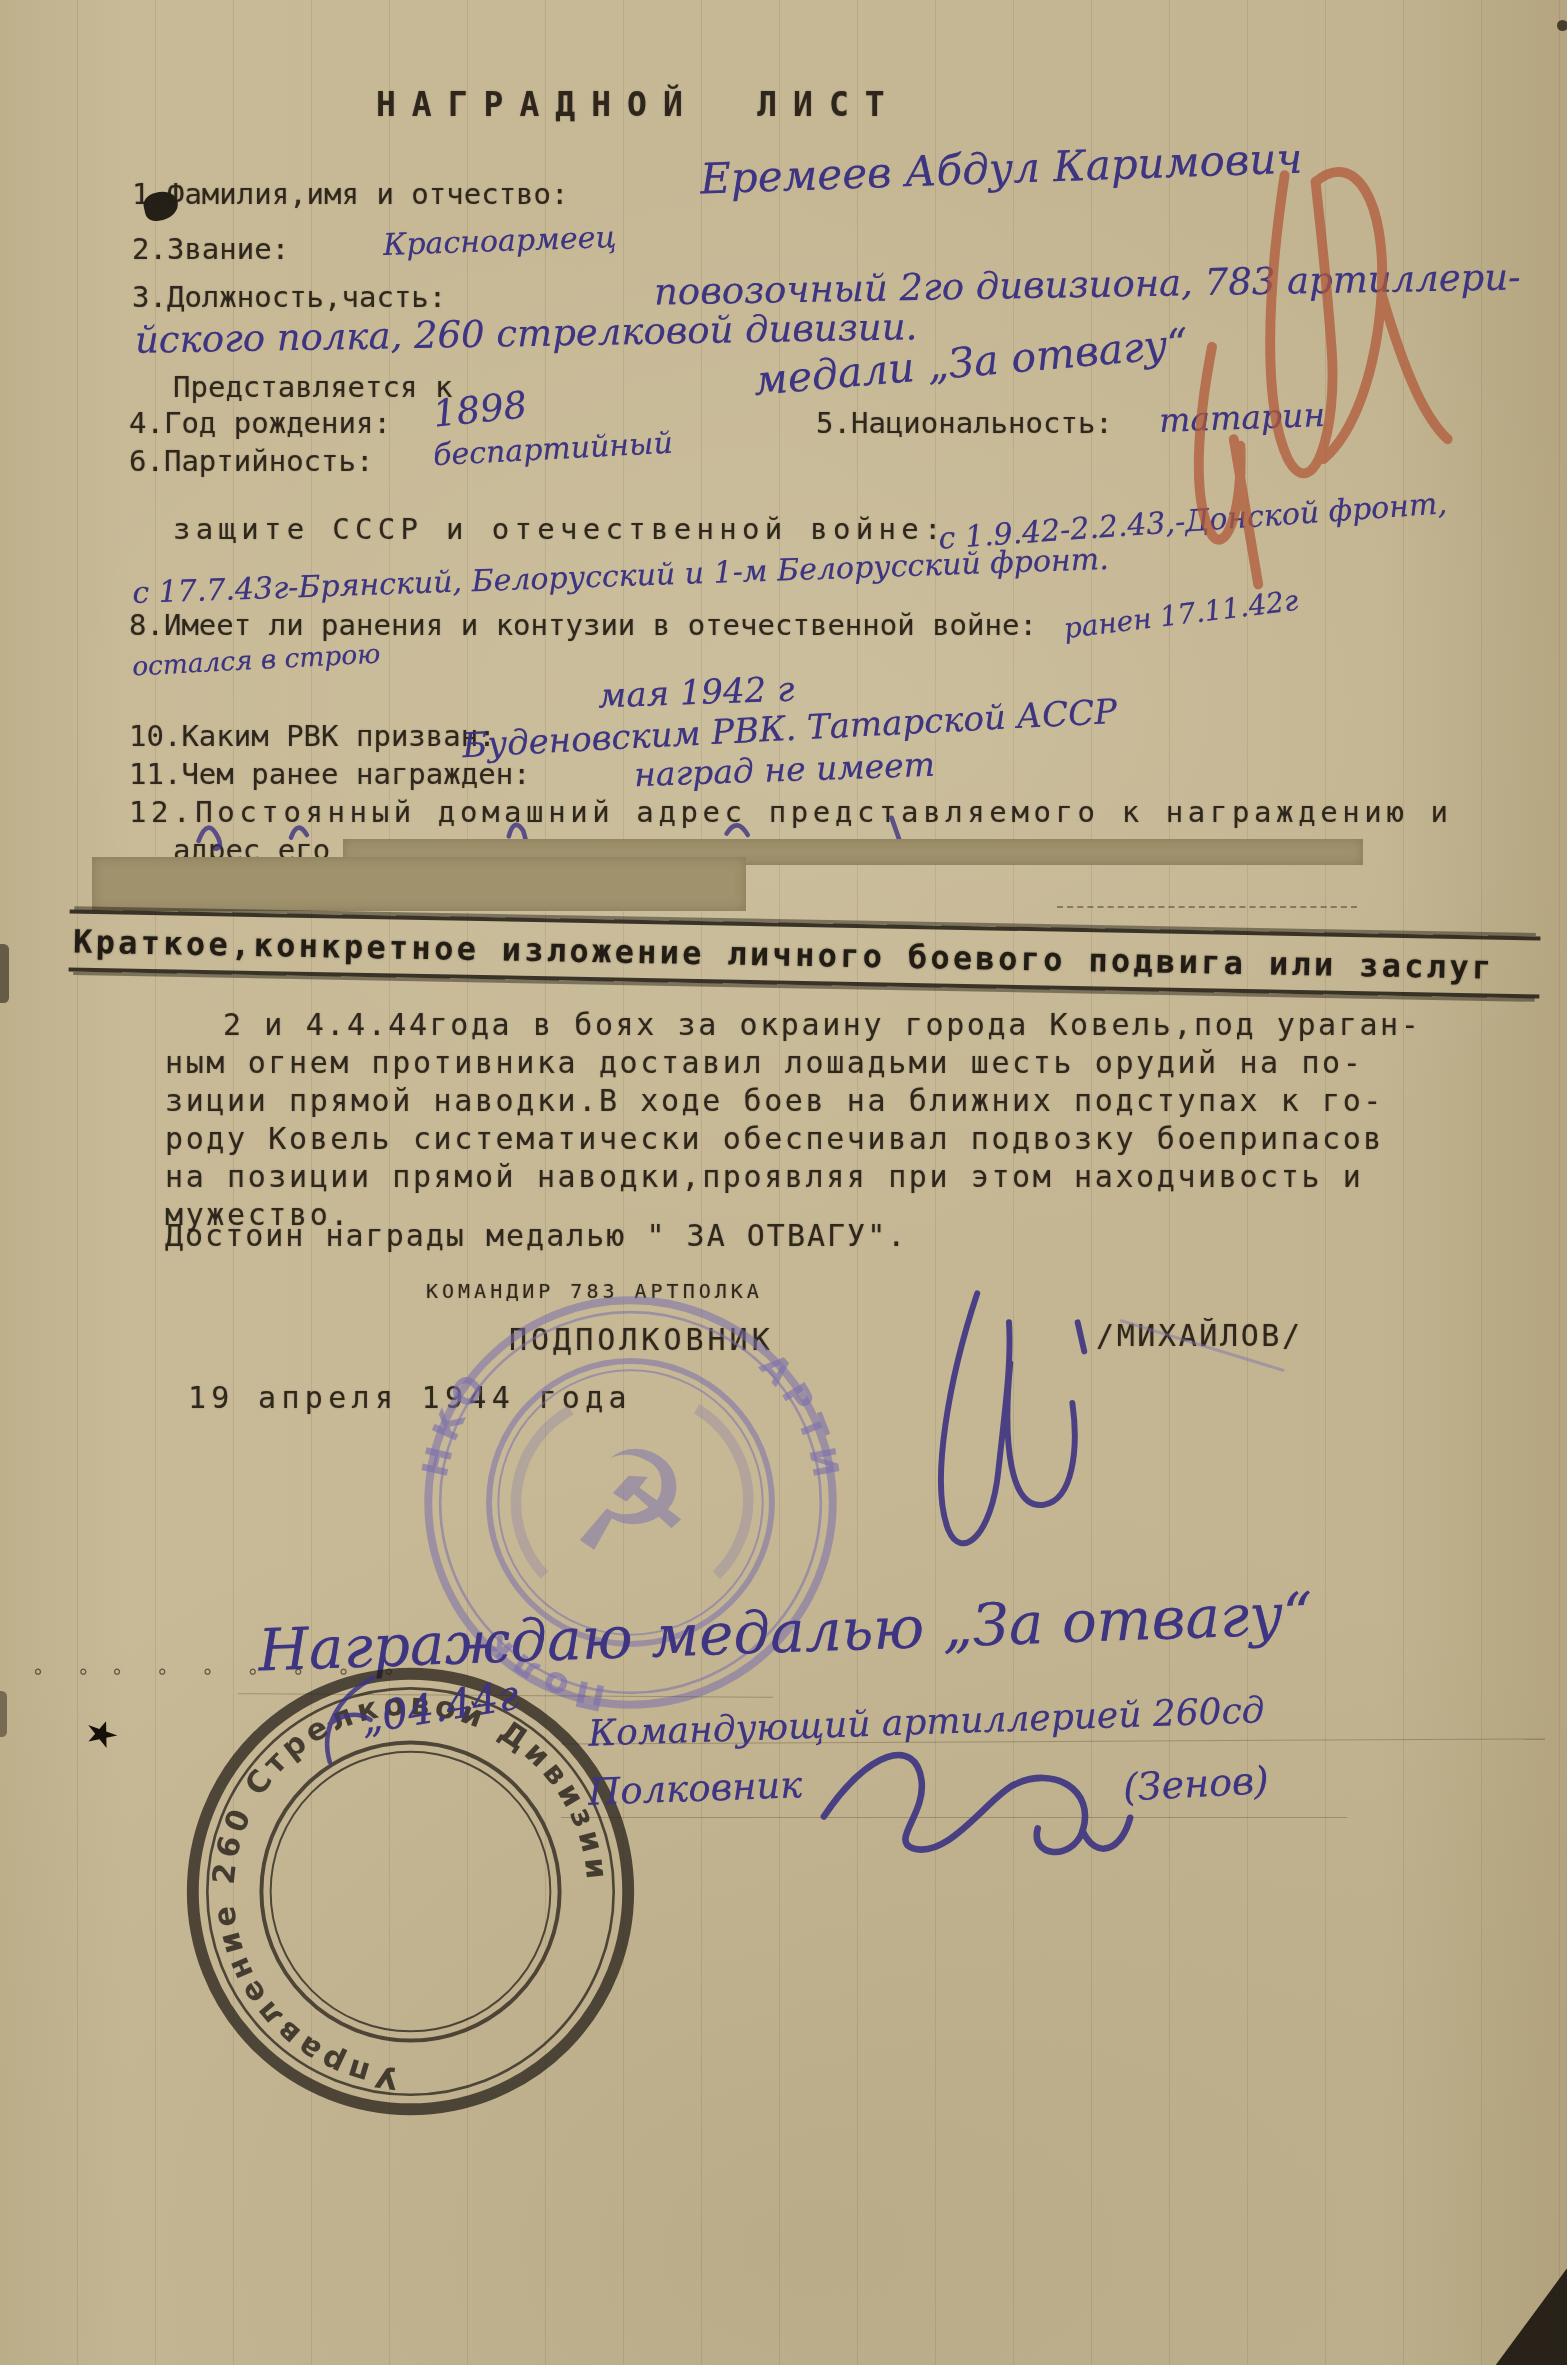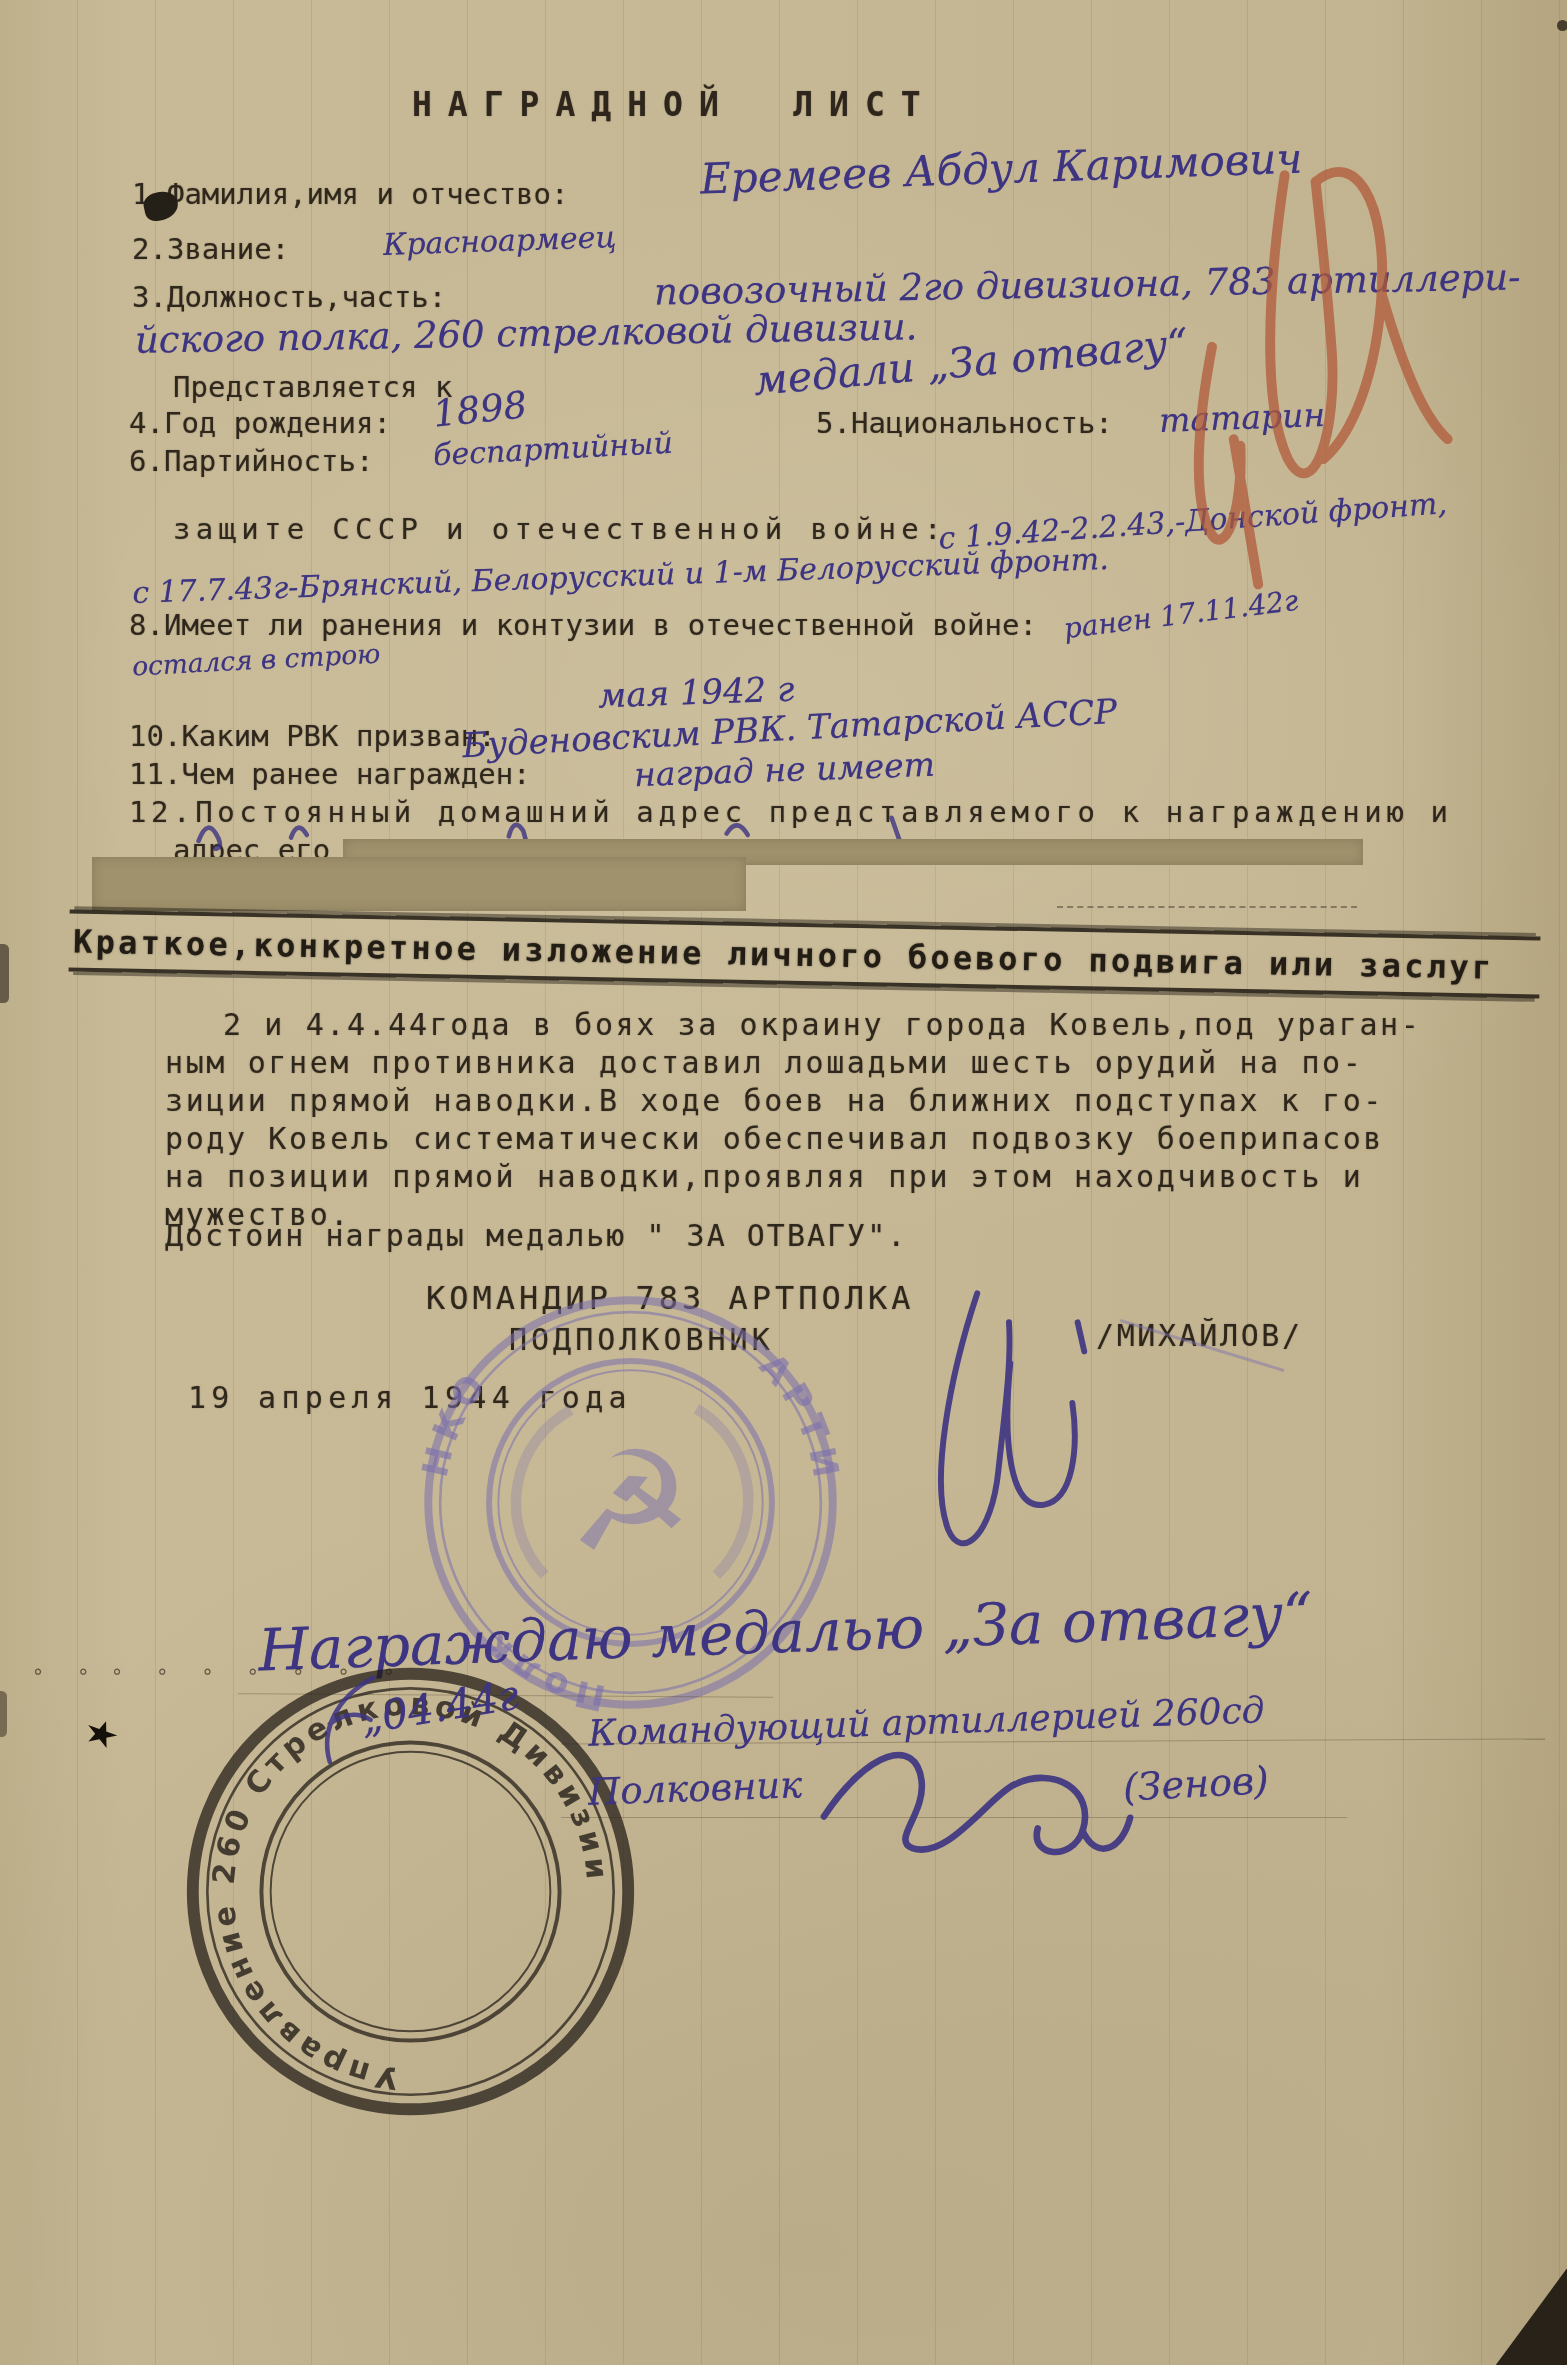--- a/index.html
+++ b/index.html
@@ -36,21 +36,21 @@
   .redact{position:absolute; background:#a0926d; box-shadow:inset 0 0 12px rgba(60,48,25,.25);}
   .pencil-line{position:absolute; height:1.3px; background:rgba(70,55,30,.3);}
   .stamp-svg{position:absolute;}
   .dotrow{font-size:20px; letter-spacing:10.6px; color:rgba(45,35,22,.65);}
 </style>
 </head>
 <body>
 
 <div id="page">
 
-  <div class="abs typed title" style="left:376px; top:85px;margin-left:36px;">НАГРАДНОЙ ЛИСТ</div>
+  <div class="abs typed title" style="left:376px; top:85px;">НАГРАДНОЙ ЛИСТ</div>
 
   <div class="abs" style="left:144px; top:192px; width:34px; height:28px; background:#17120c; border-radius:46% 54% 60% 40%; transform:rotate(-12deg); opacity:.92;"></div>
 
   <div class="abs typed" style="left:132px; top:177px;">1.Фамилия,имя и отчество:</div>
   <div class="abs hw" style="left:700px; top:144px; font-size:42px; transform:rotate(-2deg);">Еремеев Абдул Каримович</div>
 
   <div class="abs typed" style="left:132px; top:232px;text-align:center;">2.Звание:</div>
   <div class="abs hw" style="left:383px; top:223px; font-size:30px; transform:rotate(-2deg);">Красноармеец</div>
 
   <div class="abs typed" style="left:132px; top:280px;">3.Должность,часть:</div>
@@ -105,21 +105,21 @@
 
   <div class="abs typed citation" style="left:165px; top:1006px; width:1387px; white-space:pre-line;">2 и 4.4.44года в боях за окраину города Ковель,под ураган-
 ным огнем противника доставил лошадьми шесть орудий на по-
 зиции прямой наводки.В ходе боев на ближних подступах к го-
 роду Ковель систематически обеспечивал подвозку боеприпасов
 на позиции прямой наводки,проявляя при этом находчивость и
 мужество.</div>
 
   <div class="abs typed" style="left:165px; top:1218px; font-size:30px; letter-spacing:2px;">Достоин награды медалью " ЗА ОТВАГУ".</div>
 
-  <div class="abs typed" style="left:426px; top:1279px; font-size:32px; letter-spacing:4px;">КОМАНДИР 783  АРТПОЛКА</div>
+  <div class="abs typed" style="left:426px; top:1279px; font-size:20px; letter-spacing:4px;">КОМАНДИР 783  АРТПОЛКА</div>
   <div class="abs typed" style="left:509px; top:1322px; font-size:30px; letter-spacing:4px;">ПОДПОЛКОВНИК</div>
   <div class="abs typed" style="left:1096px; top:1318px; font-size:30px; letter-spacing:2.6px;">/МИХАЙЛОВ/</div>
 
   <svg class="abs" style="left:911px; top:1284px;" width="225" height="284" viewBox="0 0 340 430">
     <g stroke="#3d3482" stroke-width="9" fill="none" stroke-linecap="round" opacity=".9">
       <path d="M100,14 C58,140 28,300 56,372 C76,420 122,382 132,282 C142,190 152,118 148,58"></path>
       <path d="M150,120 C138,242 150,344 202,334 C244,326 254,252 244,180"></path>
       <path d="M252,58 l10,44"></path>
     </g>
   </svg>

